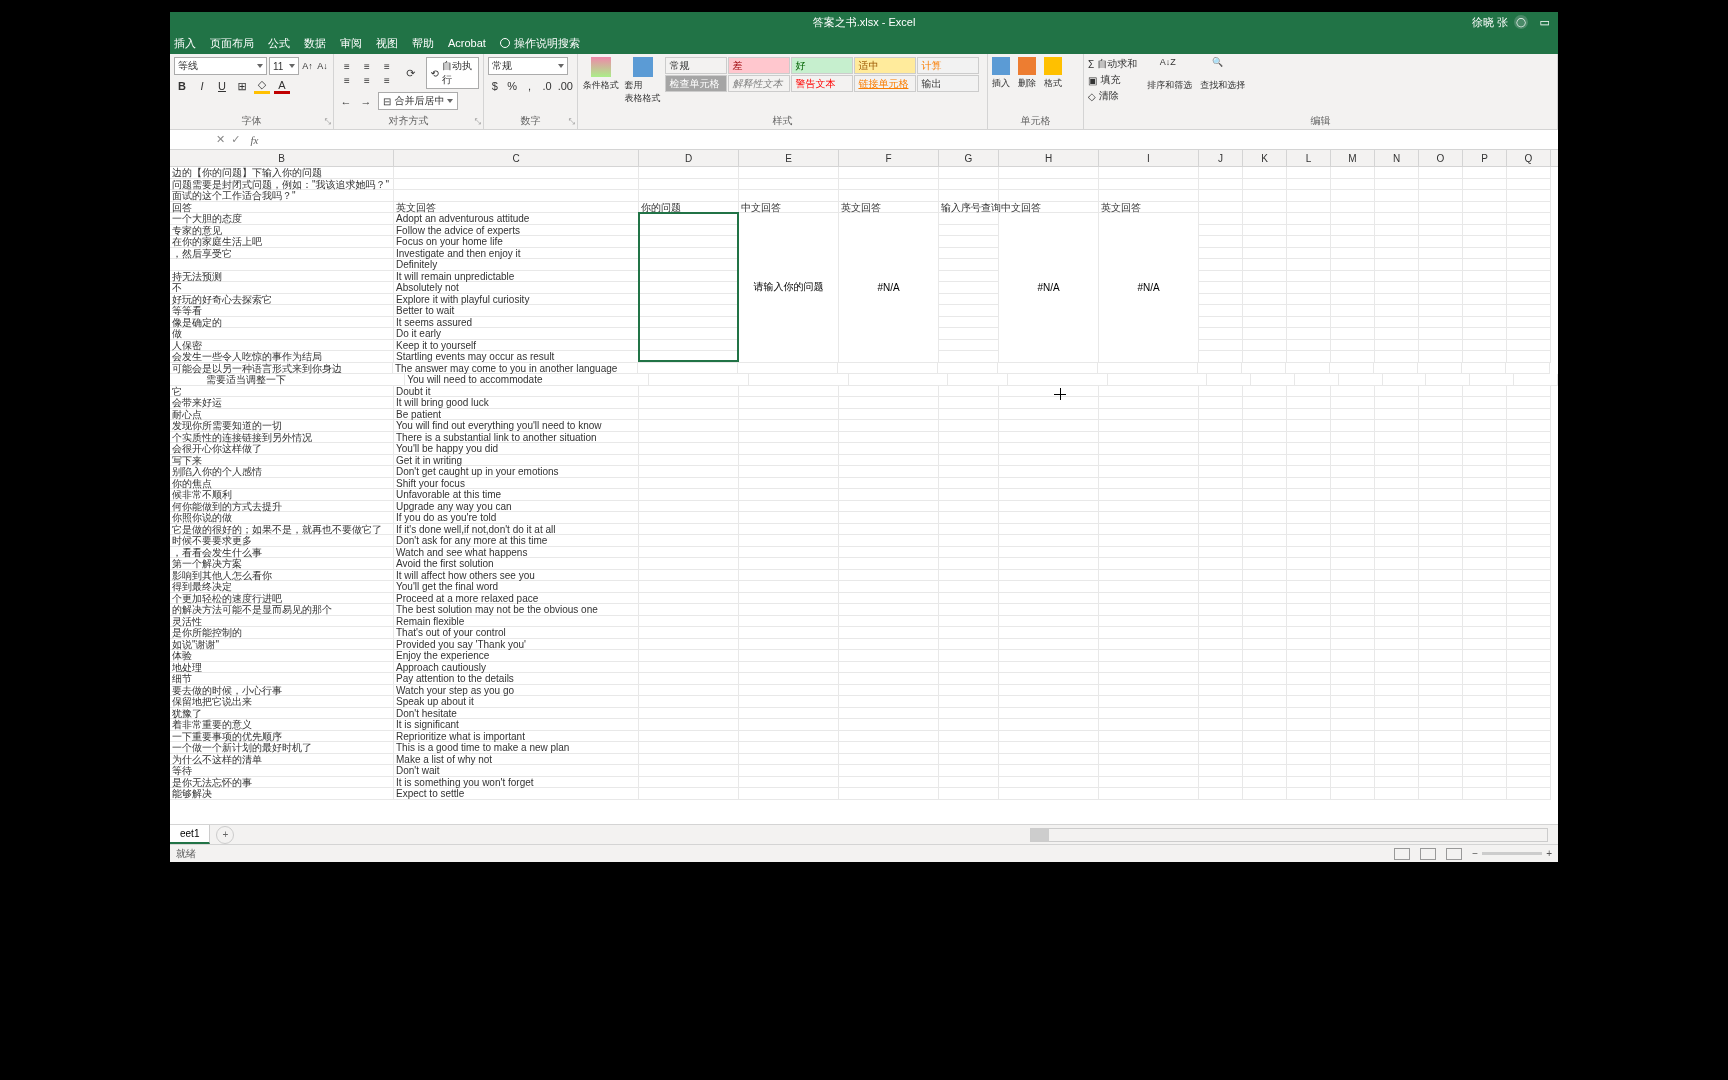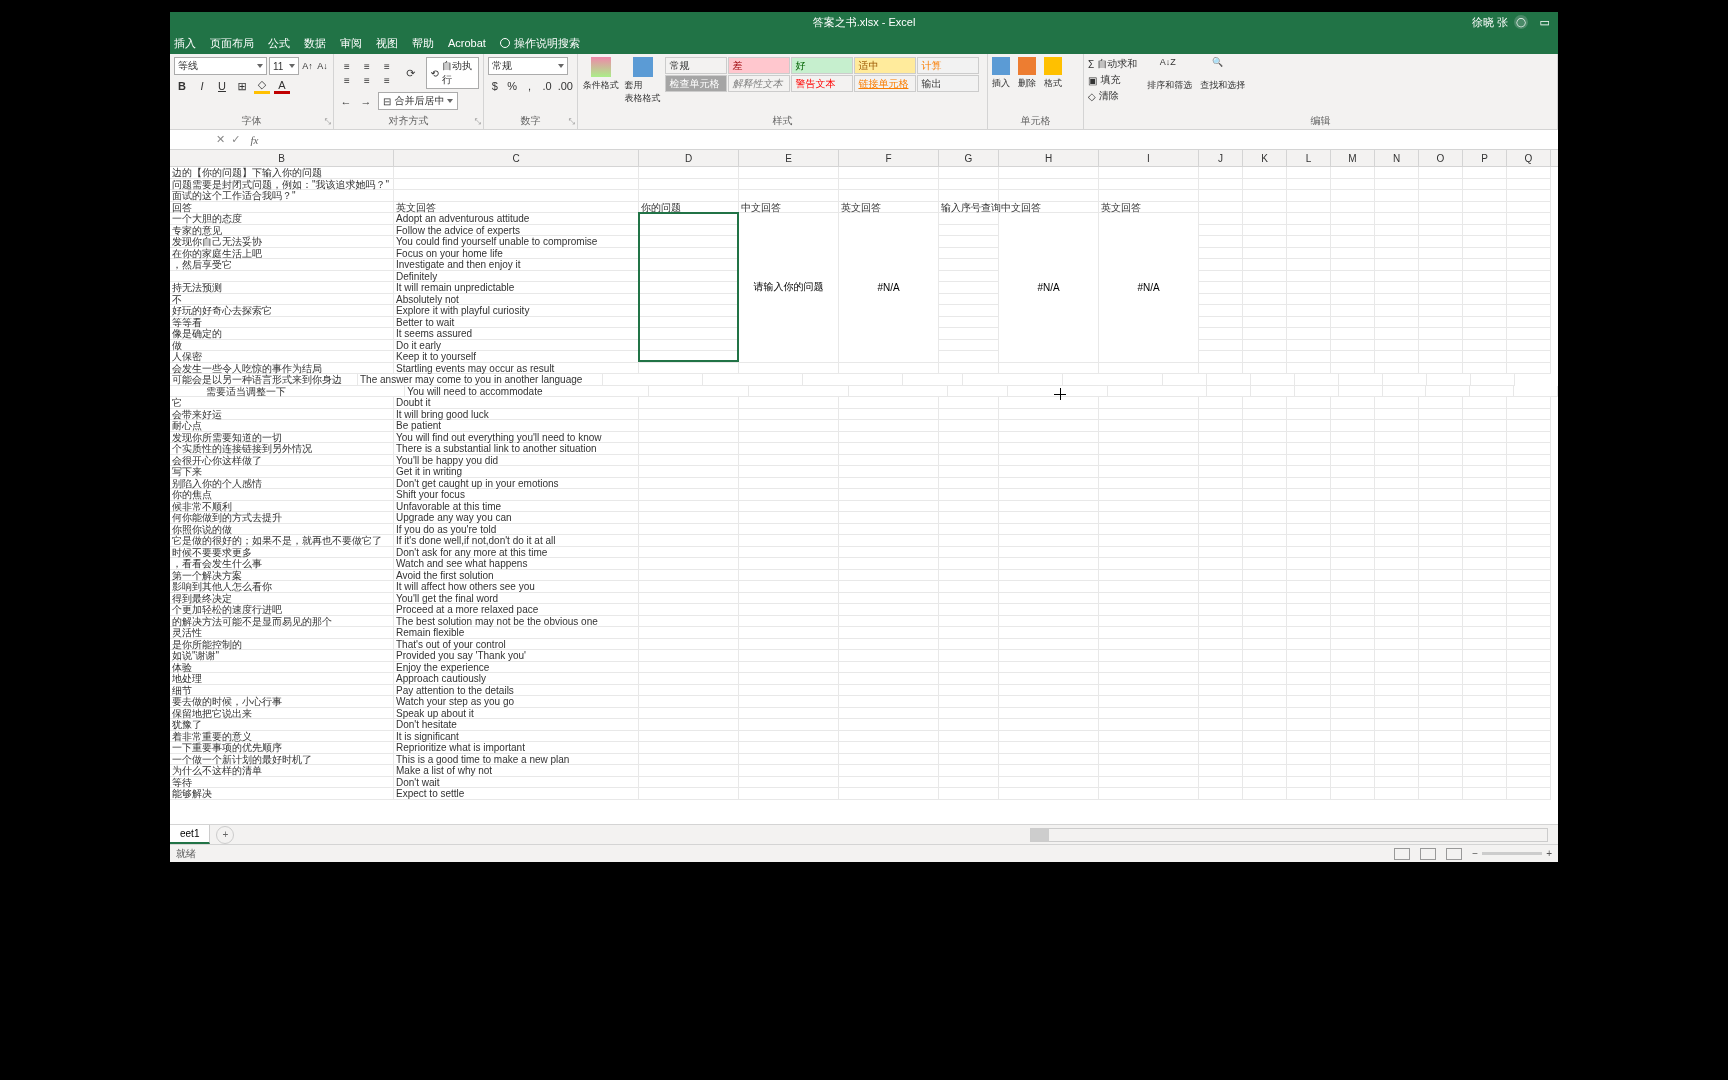--- a/index.html
+++ b/index.html
@@ -392,38 +392,20 @@
           <div class="cell" style="width: 44px;"></div>
           <div class="cell" style="width: 44px;"></div>
           <div class="cell" style="width: 44px;"></div>
           <div class="cell" style="width: 44px;"></div>
           <div class="cell" style="width: 44px;"></div>
           <div class="cell" style="width: 44px;"></div>
           <div class="cell" style="width: 44px;"></div>
           <div class="cell" style="width: 44px;"></div>
         </div>
         <div class="grid-row">
-          <div class="cell" style="width: 224px;">发现你自己无法妥协</div>
-          <div class="cell" style="width: 245px;">You could find yourself unable to compromise</div>
-          <div class="cell" style="width: 100px;"></div>
-          <div class="cell" style="width: 100px;"></div>
-          <div class="cell" style="width: 100px;"></div>
-          <div class="cell" style="width: 60px;"></div>
-          <div class="cell" style="width: 100px;"></div>
-          <div class="cell" style="width: 100px;"></div>
-          <div class="cell" style="width: 44px;"></div>
-          <div class="cell" style="width: 44px;"></div>
-          <div class="cell" style="width: 44px;"></div>
-          <div class="cell" style="width: 44px;"></div>
-          <div class="cell" style="width: 44px;"></div>
-          <div class="cell" style="width: 44px;"></div>
-          <div class="cell" style="width: 44px;"></div>
-          <div class="cell" style="width: 44px;"></div>
-        </div>
-        <div class="grid-row">
           <div class="cell" style="width: 224px;">在你的家庭生活上吧</div>
           <div class="cell" style="width: 245px;">Focus on your home life</div>
           <div class="cell" style="width: 100px;"></div>
           <div class="cell" style="width: 100px;"></div>
           <div class="cell" style="width: 100px;"></div>
           <div class="cell" style="width: 60px;"></div>
           <div class="cell" style="width: 100px;"></div>
           <div class="cell" style="width: 100px;"></div>
           <div class="cell" style="width: 44px;"></div>
           <div class="cell" style="width: 44px;"></div>
@@ -608,21 +590,21 @@
           <div class="cell" style="width: 44px;"></div>
           <div class="cell" style="width: 44px;"></div>
           <div class="cell" style="width: 44px;"></div>
           <div class="cell" style="width: 44px;"></div>
           <div class="cell" style="width: 44px;"></div>
           <div class="cell" style="width: 44px;"></div>
           <div class="cell" style="width: 44px;"></div>
           <div class="cell" style="width: 44px;"></div>
         </div>
         <div class="grid-row">
-          <div class="cell" style="width: 188px;">可能会是以另一种语言形式来到你身边</div>
+          <div class="cell" style="width: 223px;">可能会是以另一种语言形式来到你身边</div>
           <div class="cell" style="width: 245px;">The answer may come to you in another language</div>
           <div class="cell" style="width: 100px;"></div>
           <div class="cell" style="width: 100px;"></div>
           <div class="cell" style="width: 100px;"></div>
           <div class="cell" style="width: 60px;"></div>
           <div class="cell" style="width: 100px;"></div>
           <div class="cell" style="width: 100px;"></div>
           <div class="cell" style="width: 44px;"></div>
           <div class="cell" style="width: 44px;"></div>
           <div class="cell" style="width: 44px;"></div>
@@ -1240,20 +1222,38 @@
           <div class="cell" style="width: 44px;"></div>
           <div class="cell" style="width: 44px;"></div>
           <div class="cell" style="width: 44px;"></div>
           <div class="cell" style="width: 44px;"></div>
           <div class="cell" style="width: 44px;"></div>
           <div class="cell" style="width: 44px;"></div>
         </div>
         <div class="grid-row">
           <div class="cell" style="width: 224px;">等待</div>
           <div class="cell" style="width: 245px;">Don't wait</div>
+          <div class="cell" style="width: 100px;"></div>
+          <div class="cell" style="width: 100px;"></div>
+          <div class="cell" style="width: 100px;"></div>
+          <div class="cell" style="width: 60px;"></div>
+          <div class="cell" style="width: 100px;"></div>
+          <div class="cell" style="width: 100px;"></div>
+          <div class="cell" style="width: 44px;"></div>
+          <div class="cell" style="width: 44px;"></div>
+          <div class="cell" style="width: 44px;"></div>
+          <div class="cell" style="width: 44px;"></div>
+          <div class="cell" style="width: 44px;"></div>
+          <div class="cell" style="width: 44px;"></div>
+          <div class="cell" style="width: 44px;"></div>
+          <div class="cell" style="width: 44px;"></div>
+        </div>
+        <div class="grid-row">
+          <div class="cell" style="width: 224px;">是你无法忘怀的事</div>
+          <div class="cell" style="width: 245px;">It is something you won't forget</div>
           <div class="cell" style="width: 100px;"></div>
           <div class="cell" style="width: 100px;"></div>
           <div class="cell" style="width: 100px;"></div>
           <div class="cell" style="width: 60px;"></div>
           <div class="cell" style="width: 100px;"></div>
           <div class="cell" style="width: 100px;"></div>
           <div class="cell" style="width: 44px;"></div>
           <div class="cell" style="width: 44px;"></div>
           <div class="cell" style="width: 44px;"></div>
           <div class="cell" style="width: 44px;"></div>

